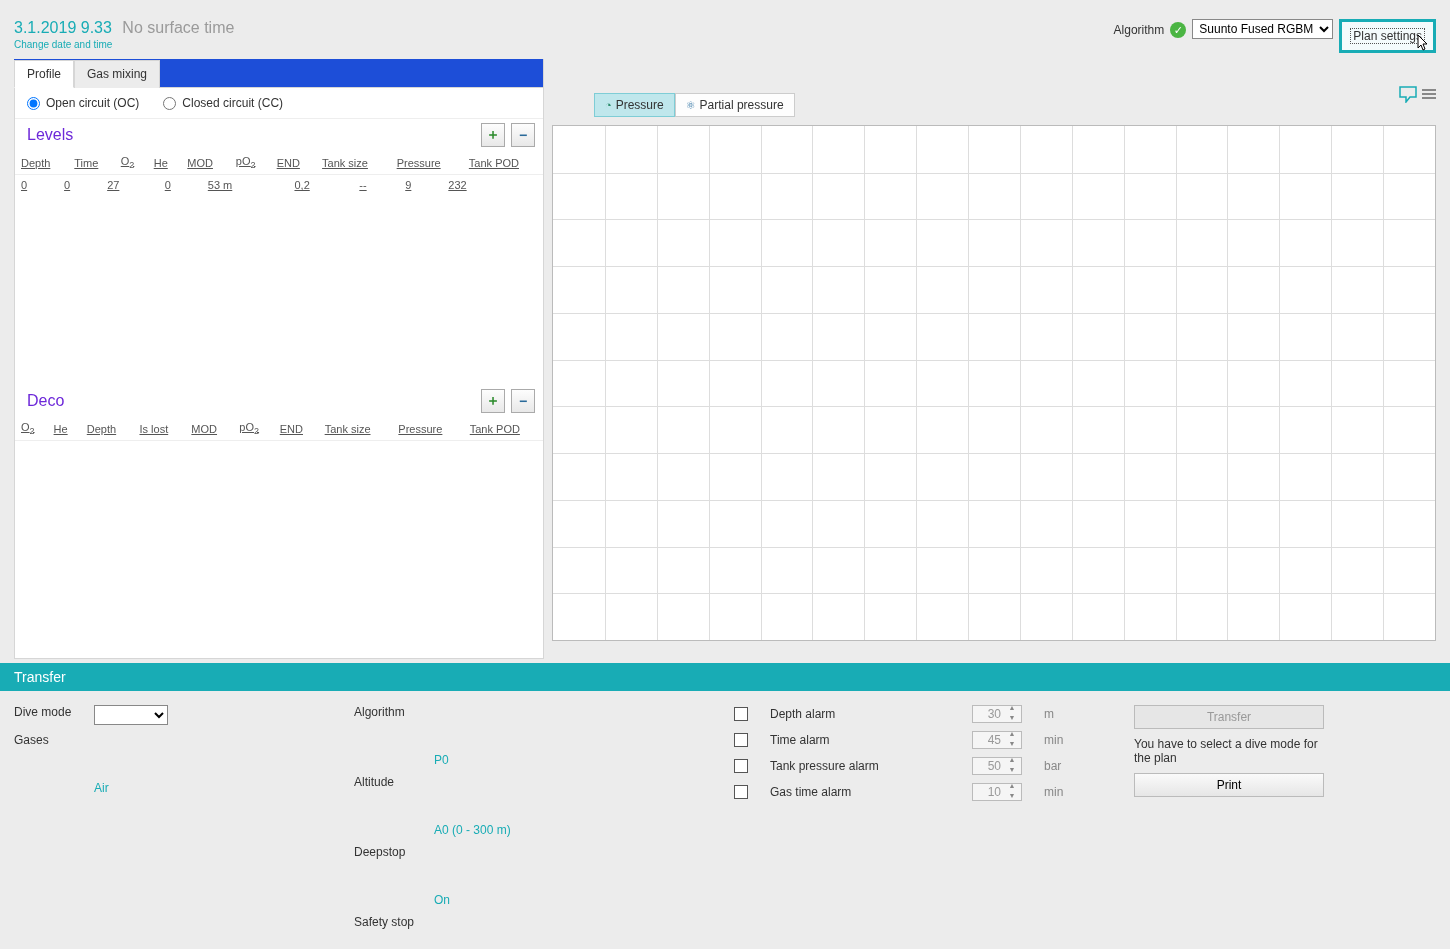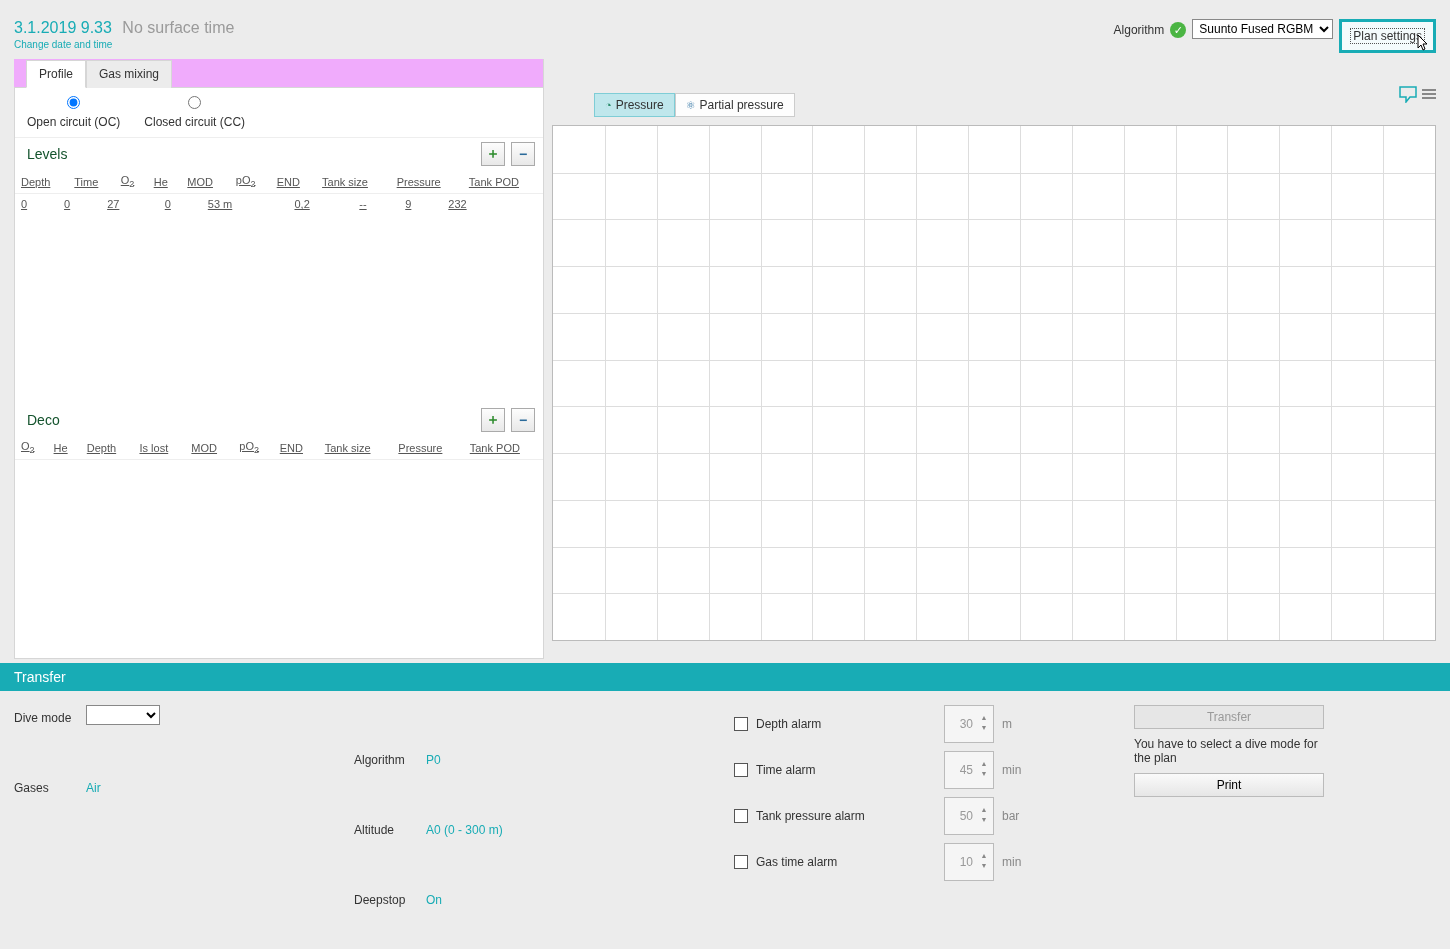--- a/index.html
+++ b/index.html
@@ -18,32 +18,32 @@
 .plan-settings-btn { border: 3px solid #18acb5; background: #f4fbfc; padding: 4px 8px; font-size: 12px; cursor: pointer; position: relative; height: 34px; display: flex; align-items: center; }
 .plan-settings-btn .dotted { border: 1px dotted #555; padding: 0 2px; }
 .cursor-ptr { position: absolute; right: 4px; bottom: 2px; font-size: 14px; color: #000; }
 
 
 .main { display: flex; padding: 6px 14px 0 14px; gap: 8px; height: 606px; }
 .left-pane { width: 530px; background: #fff; border: 1px solid #d6d6d6; display: flex; flex-direction: column; }
 .right-pane { flex: 1; display: flex; flex-direction: column; position: relative; }
 
 
-.tabs { display: flex; border-bottom: 1px solid #d6d6d6; background: #f0abfc; margin-top: -1px; margin-left: -1px; padding-left: 12px; }
+.tabs { display: flex; border-bottom: 1px solid #d6d6d6; background: #1d4ed8; margin-top: -1px; margin-left: -1px; }
 .tab { padding: 6px 12px; border: 1px solid #d6d6d6; border-bottom: none; background: #ececec; cursor: pointer; font-size: 12px; position: relative; top: 1px; }
 .tab.active { background: #fff; border-bottom: 1px solid #fff; }
 
 
 .radio-row { display: flex; gap: 24px; padding: 8px 12px; border-bottom: 1px solid #eee; }
-.radio-row label { display: flex; align-items: center; gap: 6px; font-size: 12px; cursor: pointer; flex-direction: column; }
+.radio-row label { display: flex; align-items: center; gap: 6px; font-size: 12px; cursor: pointer; }
 .radio-row input { margin: 0; }
 
 
 .section-hdr { display: flex; justify-content: space-between; align-items: center; padding: 4px 8px 4px 12px; }
-.section-hdr .title { font-size: 14px; color: #14532d; }
+.section-hdr .title { font-size: 16px; color: #6d28d9; }
 .btn-group { display: flex; gap: 6px; }
 .sq-btn { width: 24px; height: 24px; border: 1px solid #aaa; background: linear-gradient(#fdfdfd,#e8e8e8); display: flex; align-items: center; justify-content: center; cursor: pointer; font-size: 14px; font-weight: bold; }
 .sq-btn.plus { color: #2a8a2a; }
 .sq-btn.minus { color: #2a6a9a; }
 
 
 .tbl { width: 100%; border-collapse: collapse; font-size: 11px; }
 .tbl th, .tbl td { text-align: left; padding: 4px 6px; font-weight: normal; color: #555; text-decoration: underline; }
 .tbl thead th { border-bottom: 1px solid #eee; }
 .levels-block { flex: 0 0 auto; }
@@ -77,28 +77,28 @@
 
 .transfer-bar { background: #18acb5; color: #fff; padding: 6px 14px; font-size: 14px; margin-top: 4px; }
 
 
 .bottom { display: flex; padding: 14px 14px; gap: 40px; }
 .col1, .col2, .col3, .col4 { display: flex; flex-direction: column; gap: 8px; font-size: 12px; }
 .col1 { width: 300px; }
 .col2 { width: 340px; }
 .col3 { width: 360px; }
 .col4 { flex: 1; }
-.field-row { display: flex; align-items: flex-end; gap: 2px; }
+.field-row { display: flex; align-items: flex-start; gap: 10px; }
 .field-row .lbl { width: 70px; color: #333; }
 .field-row .val { color: #18acb5; margin-top: 48px; }
 .select-sm { border: 1px solid #888; height: 20px; width: 74px; background: #fff; }
-.alarm-row { display: flex; align-items: center; gap: 8px; }
+.alarm-row { display: flex; align-items: center; gap: 22px; }
 .alarm-row .cb { width: 14px; height: 14px; border: 1px solid #555; background: #fff; cursor: pointer; }
 .alarm-row .albl { width: 180px; }
-.spinner { display: flex; border: 1px solid #bbb; background: #f5f5f5; height: 38px; width: 50px; align-items: center; }
+.spinner { display: flex; border: 1px solid #bbb; background: #f5f5f5; height: 18px; width: 50px; align-items: center; }
 .spinner input { border: none; width: 32px; text-align: right; padding-right: 4px; background: transparent; color: #999; font-size: 12px; }
 .spinner .arrows { display: flex; flex-direction: column; width: 14px; }
 .spinner .arrows span { height: 10px; font-size: 7px; line-height: 8px; text-align: center; color: #888; cursor: pointer; }
 .unit { color: #888; }
 .big-btn { width: 190px; height: 24px; border: 1px solid #bbb; background: linear-gradient(#fafafa,#e6e6e6); cursor: pointer; font-size: 12px; }
 .big-btn.disabled { color: #999; background: #e6e6e6; }
 .hint { font-size: 12px; color: #333; max-width: 200px; }
 
 sub { font-size: 9px; }
 </style>

